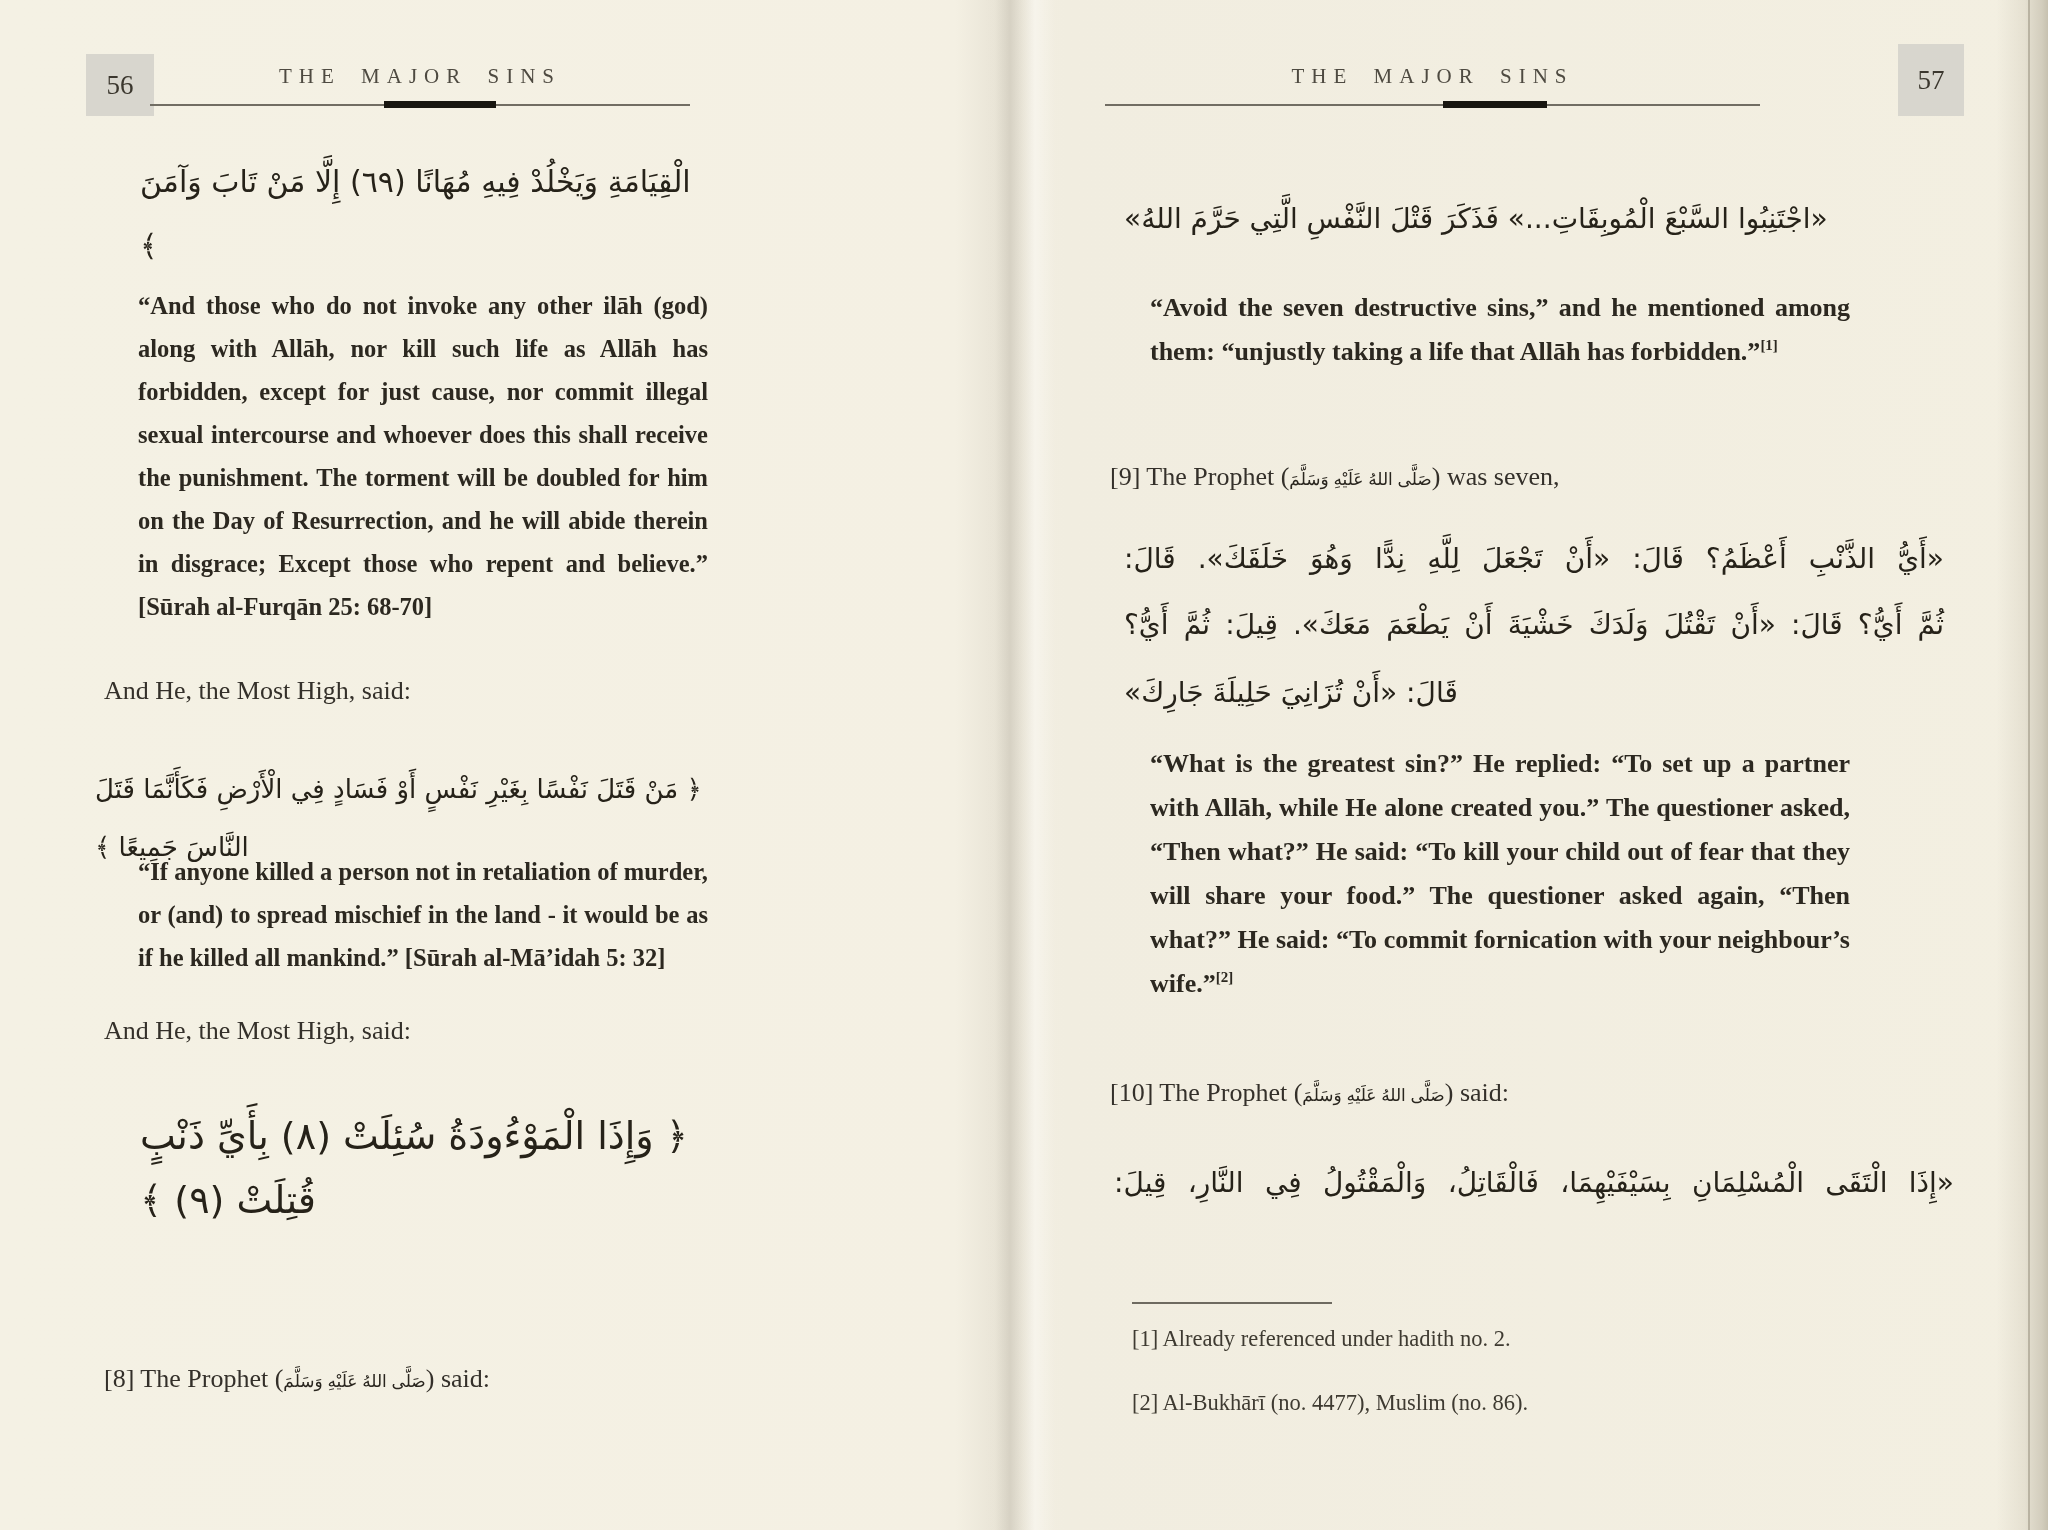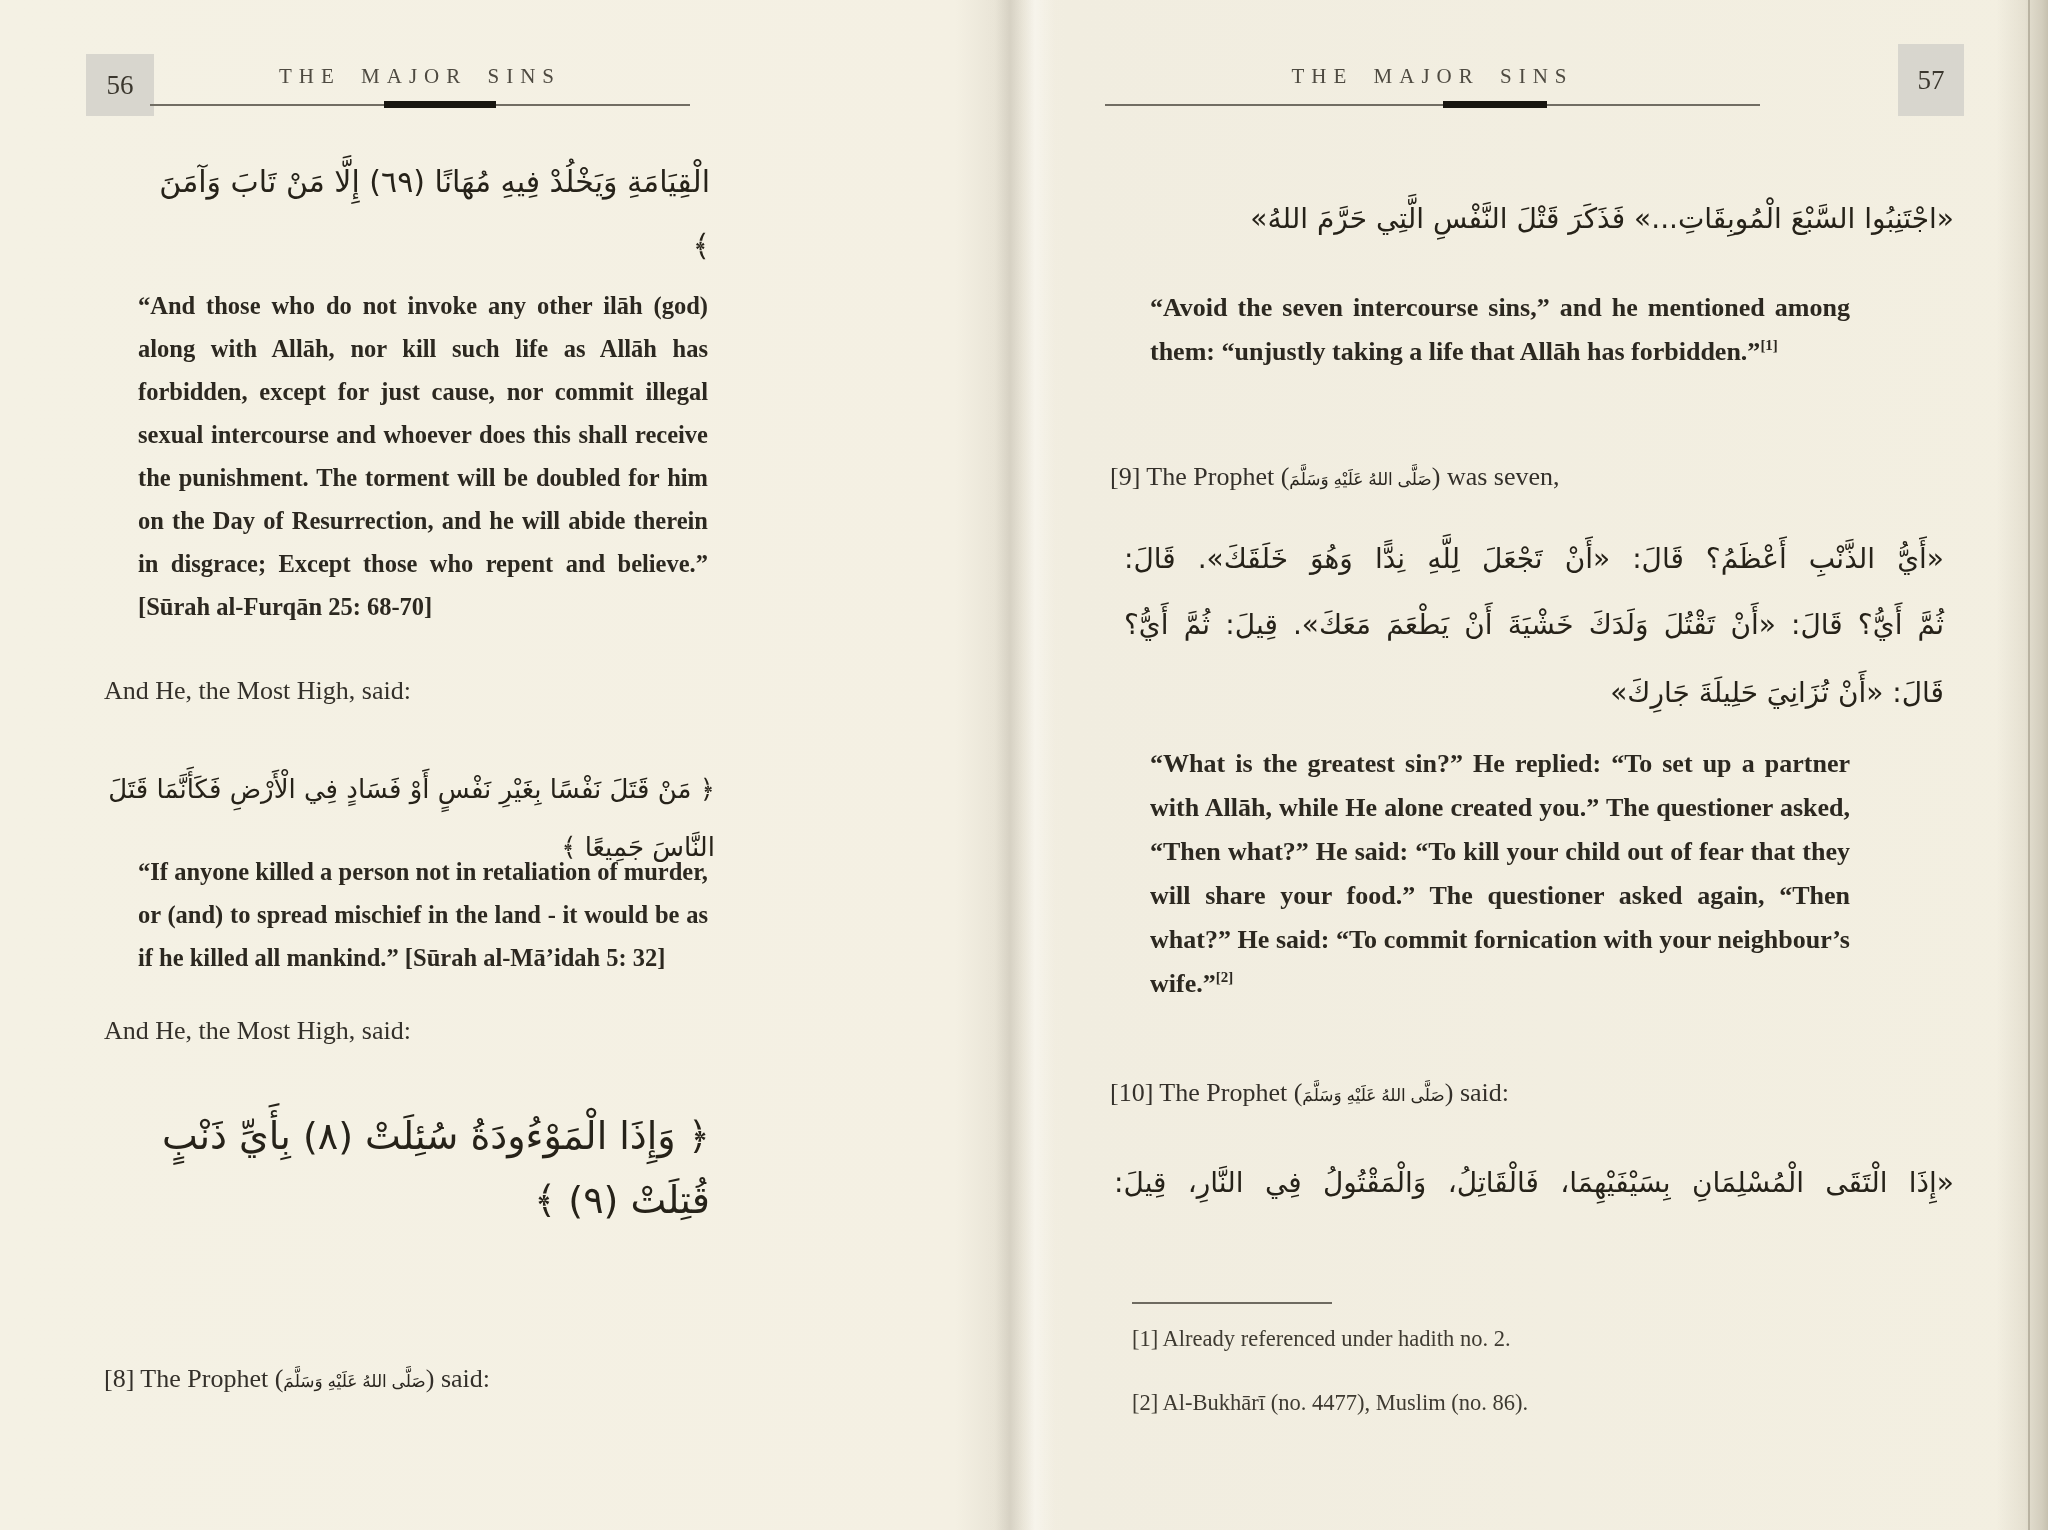--- a/index.html
+++ b/index.html
@@ -8,21 +8,21 @@
           font-family:"Liberation Serif","DejaVu Serif",serif;color:#2e2a23;}
   .page{position:absolute;top:0;height:1530px;}
   #left-page{left:0;width:1014px;}
   #right-page{left:1014px;width:1034px;}
   .abs{position:absolute;}
   .numbox{background:#d8d6ce;color:#3b372e;font-size:27px;display:flex;align-items:center;justify-content:center;}
   .runtitle{font-size:21px;letter-spacing:7px;word-spacing:8px;color:#4e4a41;text-align:center;}
   .rule{height:2px;background:#716d63;}
   .rule-accent{height:7px;background:#181610;}
   .arabic{direction:rtl;font-family:"DejaVu Sans",sans-serif;color:#262219;}
-  .ar-center{text-align:right;}
+  .ar-center{text-align:left;}
   .ar-just{text-align:justify;text-align-last:justify;}
   .quote{font-weight:700;text-align:justify;color:#2c2820;}
   .q-left{font-size:24.5px;line-height:43px;}
   .q-right{font-size:26px;line-height:44px;}
   .plain{font-size:26px;color:#34302a;}
   .honorific{font-family:Liberation Sans, sans-serif;font-size:17px;letter-spacing:-0.5px;color:#2a261f;}
   .fn{font-size:22.5px;color:#3e3a31;}
   sup{font-size:15px;vertical-align:super;line-height:0;}
   .gutter{background:linear-gradient(90deg,rgba(0,0,0,0) 0%,rgba(93,82,58,0.07) 40%,rgba(64,54,36,0.16) 55%,rgba(64,54,36,0.05) 68%,rgba(255,255,255,0.35) 80%,rgba(0,0,0,0) 100%);}
   .edge{background:linear-gradient(90deg,rgba(0,0,0,0) 0%,rgba(110,98,72,0.10) 55%,rgba(96,86,62,0.22) 88%,rgba(96,86,62,0.30) 100%);}
@@ -61,21 +61,21 @@
 
   <div id="right-page" class="page">
     <div class="abs runtitle" style="left:91px;top:64px;width:655px;">THE MAJOR SINS</div>
     <div class="abs rule" style="left:91px;top:104px;width:655px;"></div>
     <div class="abs rule-accent" style="left:429px;top:101px;width:104px;"></div>
     <div class="abs numbox" style="left:884px;top:44px;width:66px;height:72px;font-family:Liberation Serif, serif;">57</div>
 
     <div class="abs arabic ar-center" style="left:110px;top:188px;width:830px;font-size:28px;line-height:62px;">«اجْتَنِبُوا السَّبْعَ الْمُوبِقَاتِ...» فَذَكَرَ قَتْلَ النَّفْسِ الَّتِي حَرَّمَ اللهُ»</div>
 
     <div class="abs quote q-right" style="left:136px;top:286px;width:700px;">
-      <span>“Avoid the seven intercourse sins,” and he mentioned among them: “unjustly taking a life that Allāh has forbidden.”</span><sup>[1]</sup>
+      <span>“Avoid the seven destructive sins,” and he mentioned among them: “unjustly taking a life that Allāh has forbidden.”</span><sup>[1]</sup>
     </div>
 
     <div class="abs plain" style="left:96px;top:462px;">
       <span>[9] The Prophet (</span><span class="honorific">صَلَّى اللهُ عَلَيْهِ وَسَلَّمَ</span><span>) was seven,</span>
     </div>
 
     <div class="abs arabic ar-just" style="left:110px;top:608px;width:820px;font-size:28px;">ثُمَّ أَيُّ؟ قَالَ: «أَنْ تَقْتُلَ وَلَدَكَ خَشْيَةَ أَنْ يَطْعَمَ مَعَكَ». قِيلَ: ثُمَّ أَيُّ؟</div>
     <div class="abs arabic ar-just" style="left:110px;top:542px;width:820px;font-size:28px;">«أَيُّ الذَّنْبِ أَعْظَمُ؟ قَالَ: «أَنْ تَجْعَلَ لِلَّهِ نِدًّا وَهُوَ خَلَقَكَ». قَالَ:</div>
     <div class="abs arabic ar-center" style="left:110px;top:676px;width:820px;font-size:28px;">قَالَ: «أَنْ تُزَانِيَ حَلِيلَةَ جَارِكَ»</div>
 

